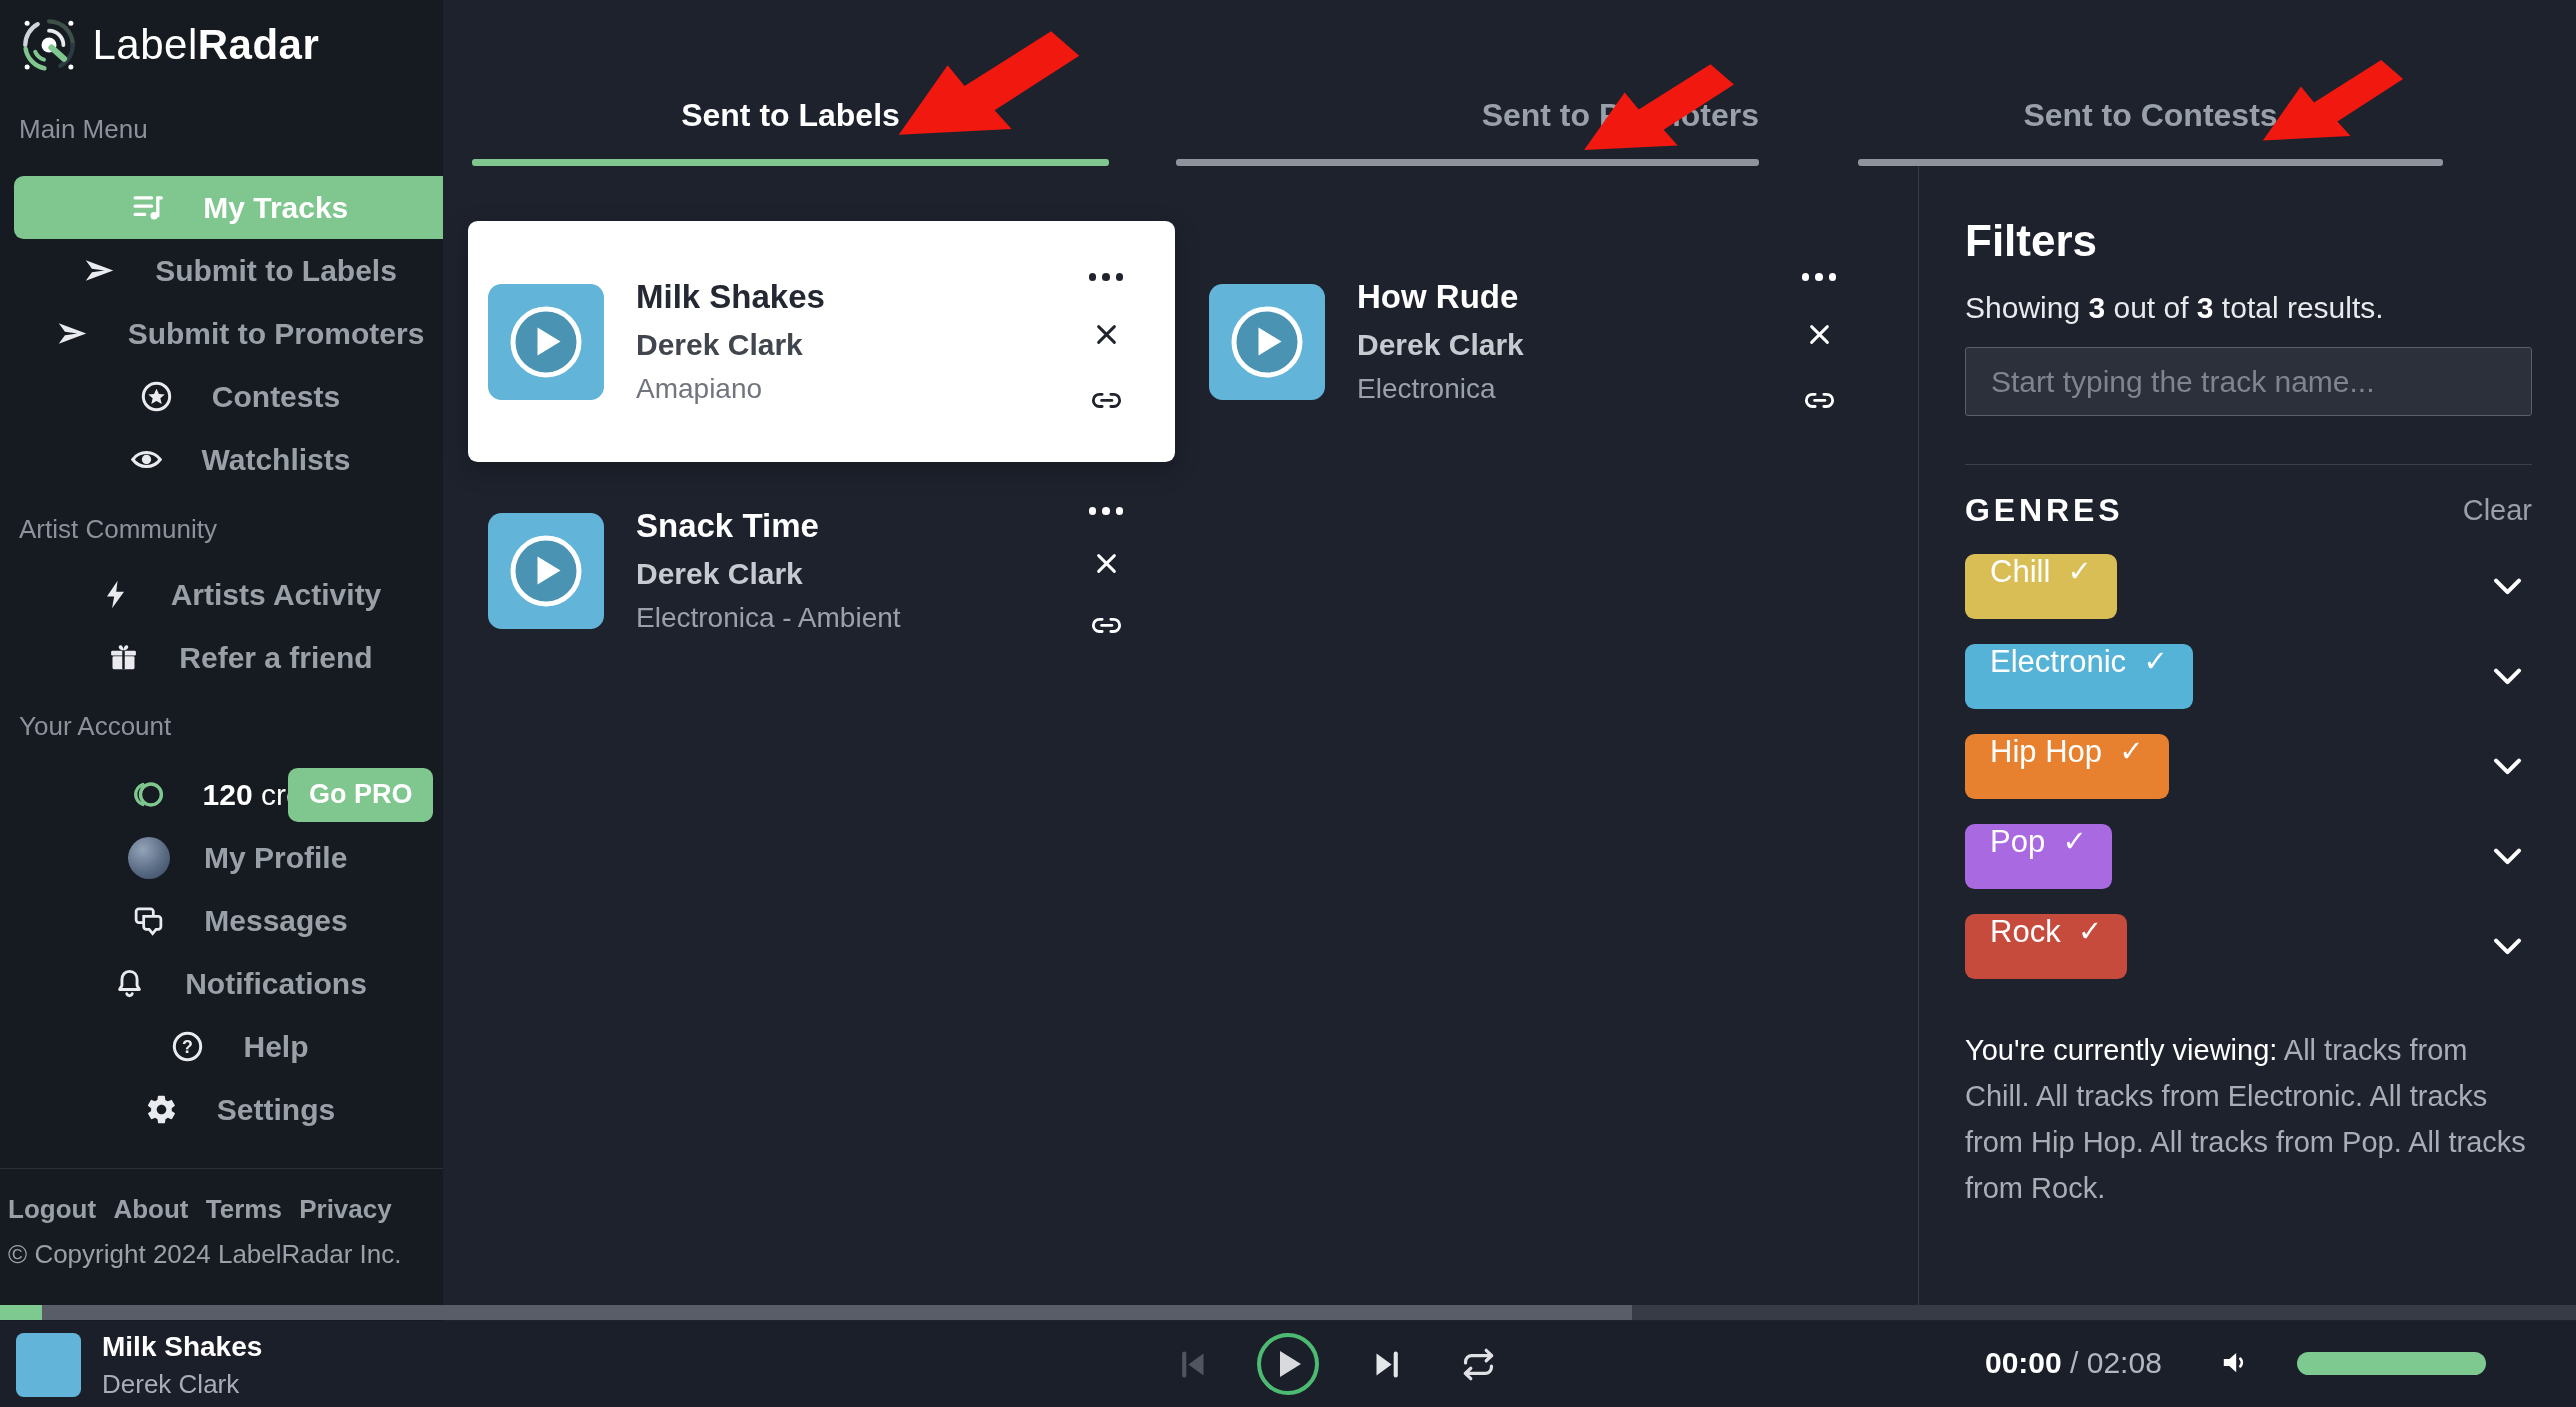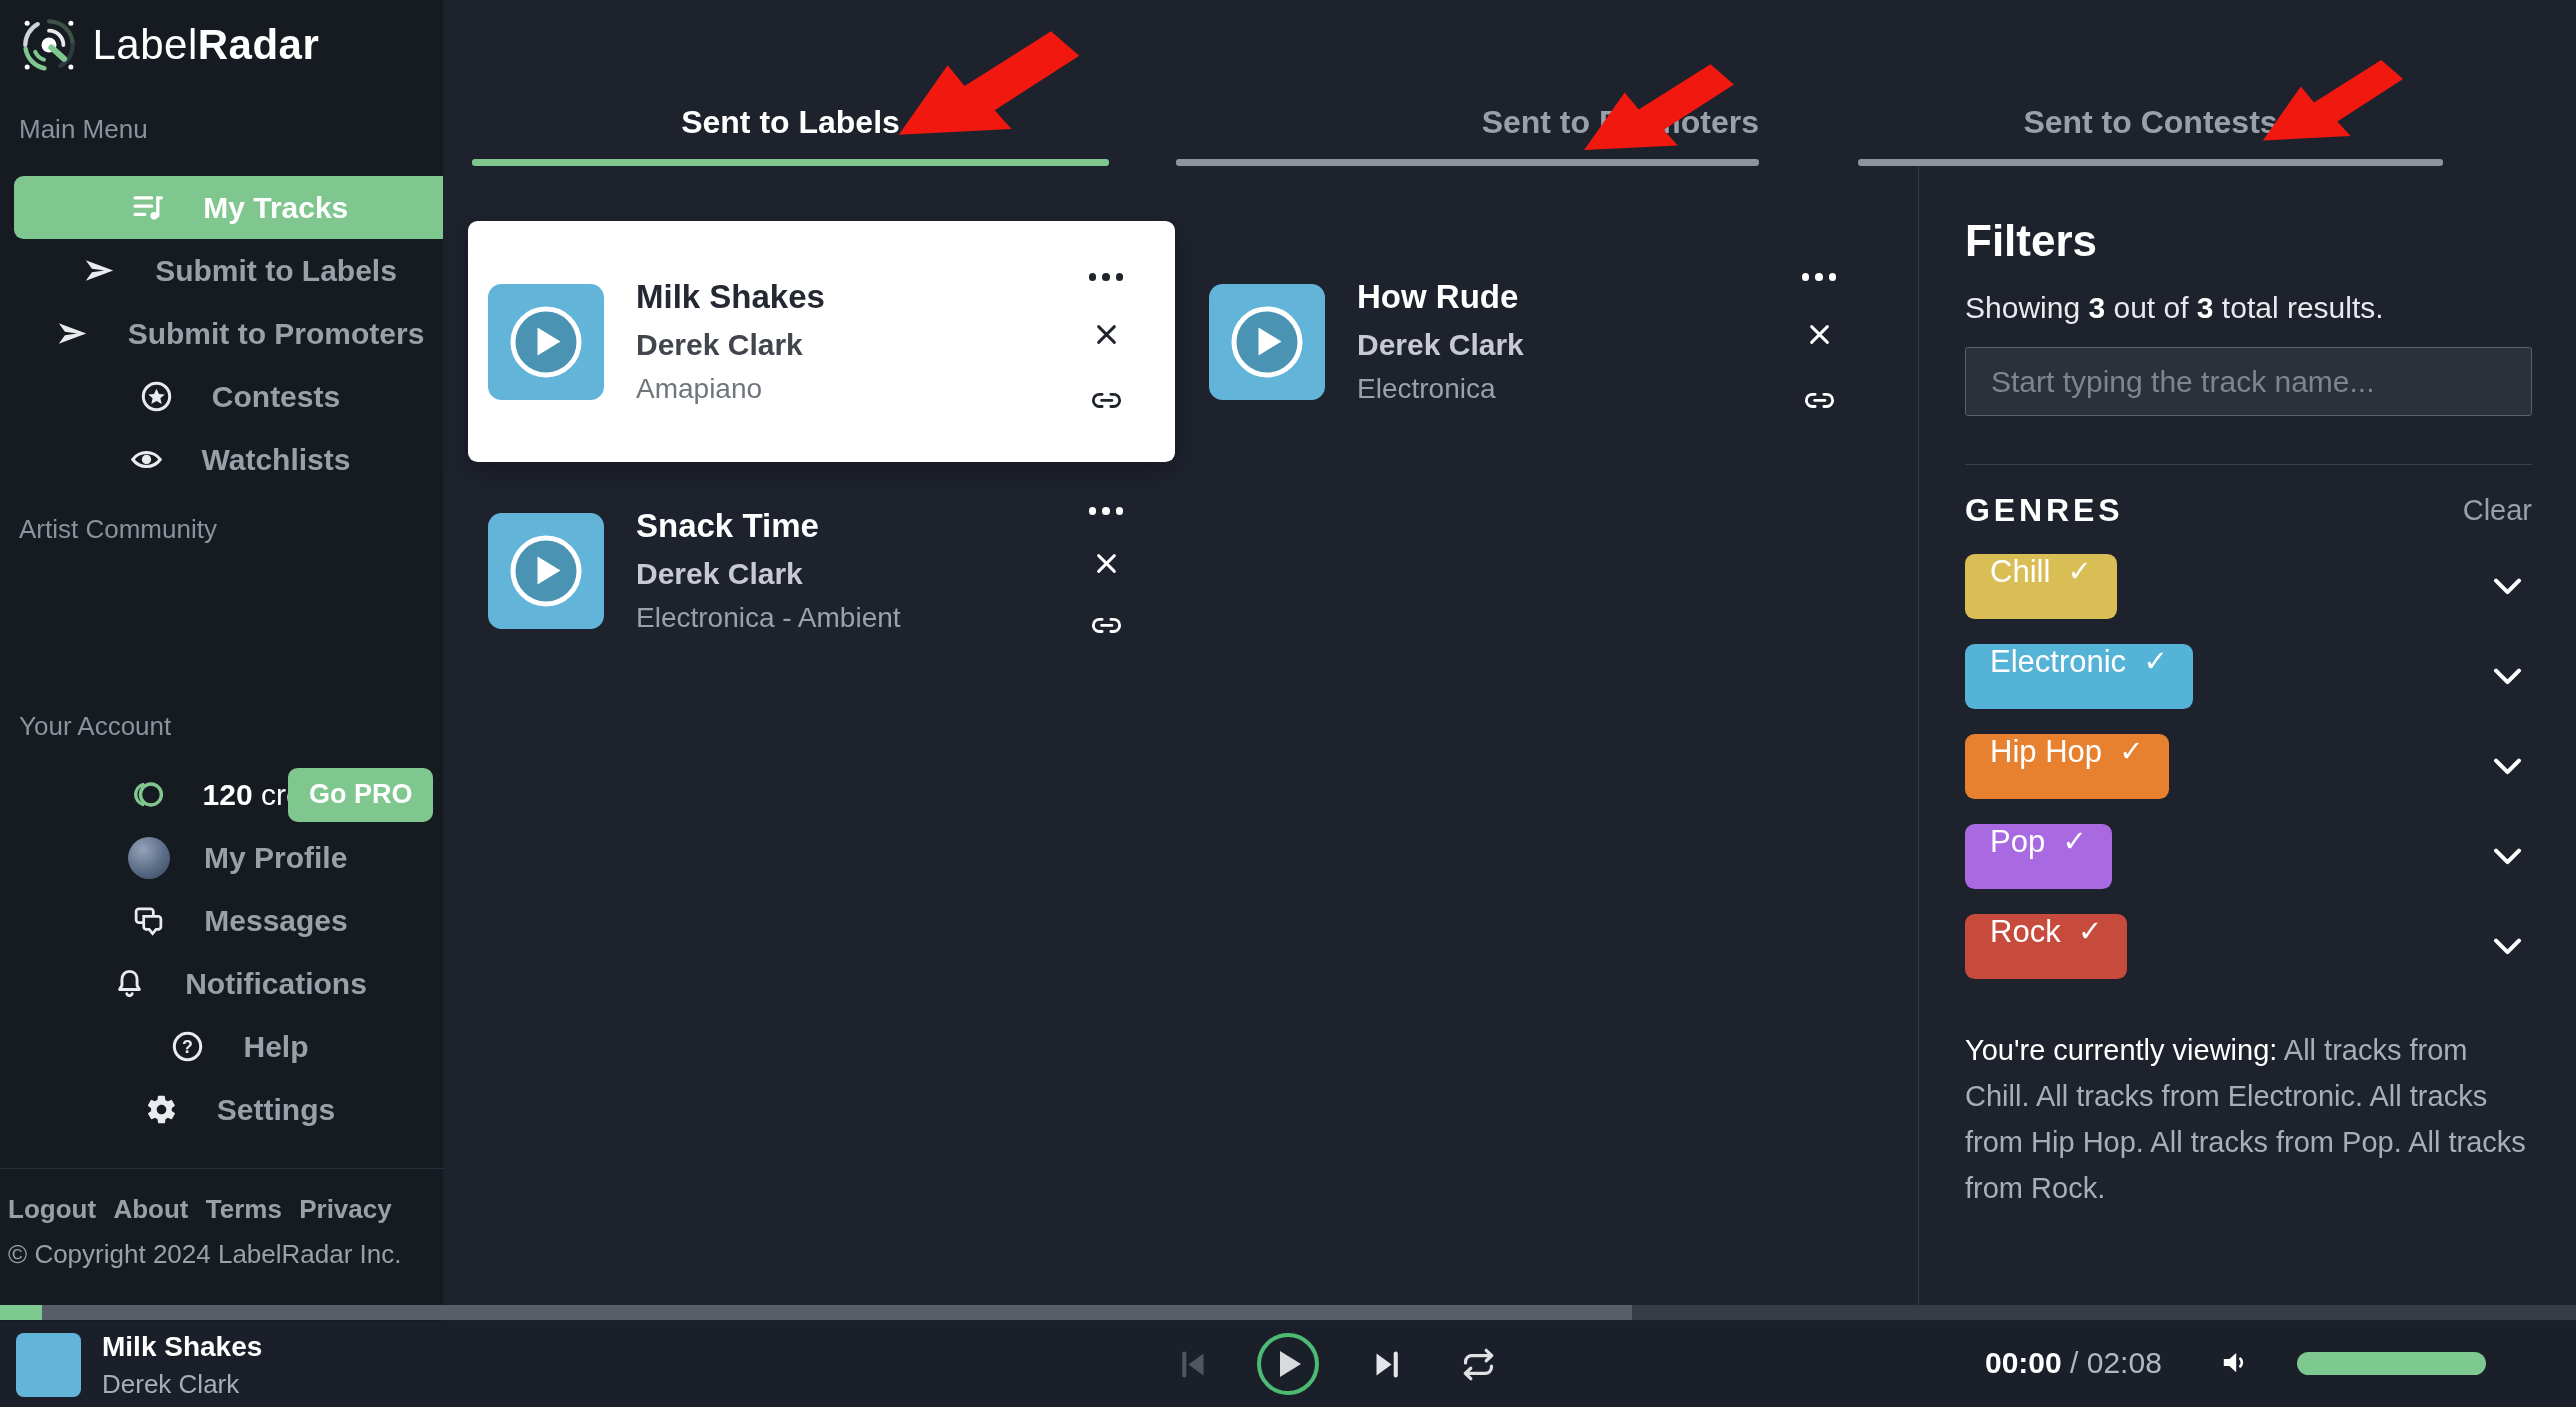--- a/index.html
+++ b/index.html
@@ -33,21 +33,21 @@
     background:radial-gradient(circle at 35% 30%, #93a3b8, #5a6c85 55%, #36465c); }
   .side-divider { position:absolute; left:0; right:0; top:1168px; border-top:1.9px solid #2b303a; }
   .side-footer { position:absolute; left:8px; top:1194px; }
   .footer-links { display:flex; gap:17.3px; font-size:26px; font-weight:700; color:#9aa0a8; }
   .footer-links span { cursor:pointer; }
   .copyright { margin-top:13.5px; font-size:26px; color:#9aa0a8; }
 
   
   .tab { position:absolute; top:0; height:166px; display:flex; flex-direction:column;
     justify-content:flex-end; align-items:center; cursor:pointer; z-index:2; }
-  .tab-label { font-size:32px; font-weight:700; color:#9aa0a9; margin-bottom:18px; }
+  .tab-label { font-size:32px; font-weight:700; color:#9aa0a9; margin-bottom:25px; }
   .tab.active .tab-label { color:#fff; }
   .tab-underline { width:100%; height:6.7px; background:#8e939c; border-radius:2.9px; }
   .tab.active .tab-underline { background:#7fc78f; }
   .tab1 { left:472px; width:637px; }
   .tab2 { left:1176px; width:583px;align-items:flex-end; }
   .tab3 { left:1858px; width:585px; }
   .anno-arrow { position:absolute; z-index:6; color:#f0180f; }
 
   
   .track { position:absolute; display:flex; align-items:center; padding:0 48px 0 20px; }
@@ -172,20 +172,37 @@
         <svg class="mi-icon" viewBox="0 0 24 24">
           <path d="M2 12 C7 5.2 17 5.2 22 12 C17 18.8 7 18.8 2 12 Z" stroke="currentColor" stroke-width="2.2" fill="none"></path>
           <circle cx="12" cy="12" r="3.4" fill="currentColor"></circle>
         </svg>
         <span>Watchlists</span>
       </div>
     </div>
 
     <div class="section-label" style="top:514px">Artist Community</div>
 
+    <div class="menu" style="top:563px">
+      <div class="menu-item">
+        <svg class="mi-icon" viewBox="0 0 24 24">
+          <path d="M13.5 2 L5.8 13.5 H11 L9.5 22 L18.2 10 H12.5 Z" fill="currentColor"></path>
+        </svg>
+        <span>Artists Activity</span>
+      </div>
+      <div class="menu-item">
+        <svg class="mi-icon" viewBox="0 0 24 24">
+          <rect x="4" y="11" width="16" height="9.5" rx="1" fill="currentColor"></rect>
+          <rect x="3" y="7" width="18" height="3.6" rx="1" fill="currentColor"></rect>
+          <path d="M12 6.8 C9.2 6.8 7.6 4.4 9.1 3.3 C10.6 2.2 12 4.4 12 6.8 C12 4.4 13.4 2.2 14.9 3.3 C16.4 4.4 14.8 6.8 12 6.8 Z" fill="currentColor"></path>
+          <path d="M12 7 V20.5" stroke="#161a21" stroke-width="1.8"></path>
+        </svg>
+        <span>Refer a friend</span>
+      </div>
+    </div>
 
     <div class="section-label" style="top:711px">Your Account</div>
 
     <div class="menu" style="top:763px">
       <div class="menu-item credits-row">
         <svg class="mi-icon" viewBox="0 0 24 24" style="color:#7fc78f">
           <circle cx="14.5" cy="12" r="7.6" stroke="currentColor" stroke-width="2.5" fill="none"></circle>
           <path d="M8.6 4.8 a7.6 7.6 0 0 0 0 14.4" stroke="currentColor" stroke-width="2.5" fill="none" stroke-linecap="round"></path>
         </svg>
         <span class="credits-text"><b>120</b><span> credits</span></span>

